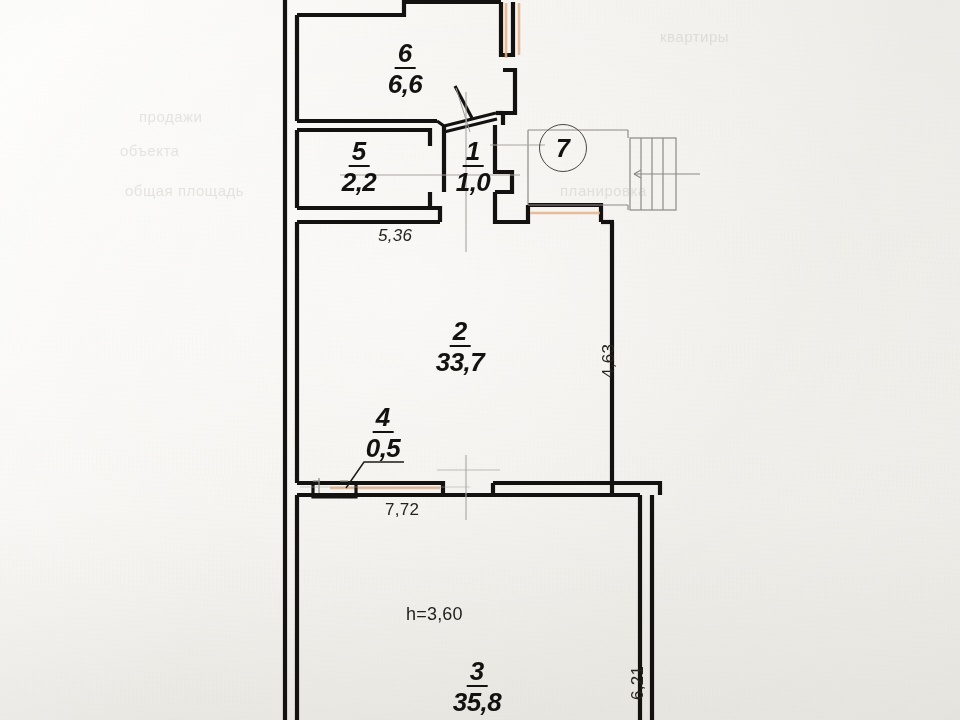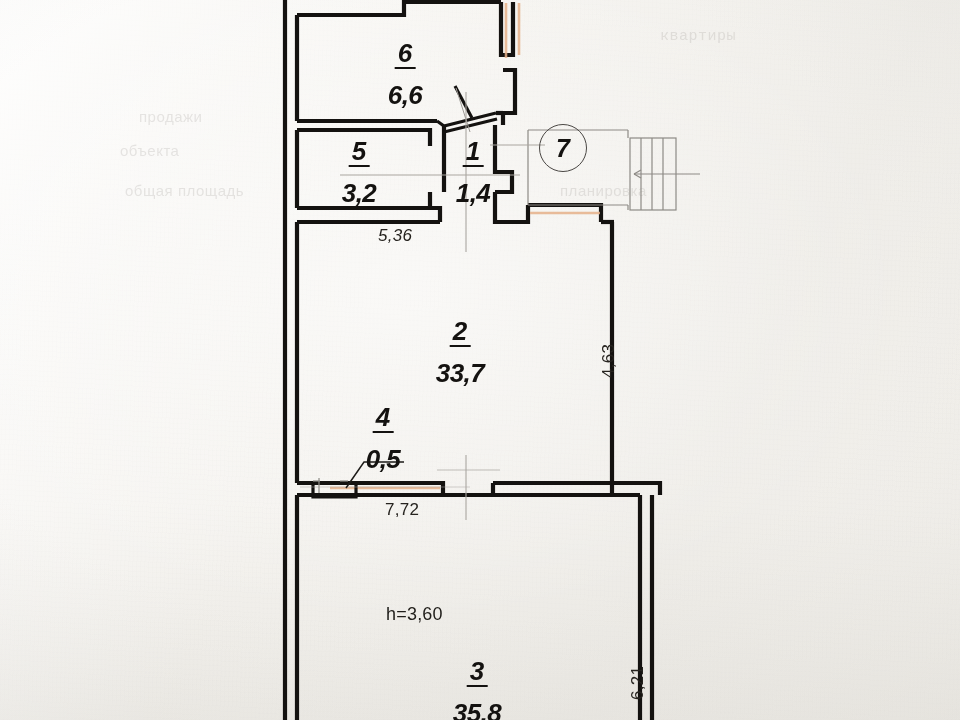--- a/index.html
+++ b/index.html
@@ -50,21 +50,21 @@
   }
   .room-tag .num {
     display: inline-block;
     font-size: 26px;
     border-bottom: 2.6px solid #141210;
     padding: 0 3px 1px 3px;
   }
   .room-tag .area {
     display: block;
     font-size: 26px;
-    margin-top: 13px;
+    margin-top: 2px;
     letter-spacing: -0.5px;
   }
   .dim {
     position: absolute;
     font-size: 17px;
     color: #26231f;
     font-family: "Liberation Sans", sans-serif;
     letter-spacing: 0.3px;
     white-space: nowrap;
   }
@@ -107,21 +107,21 @@
 
 <div id="page">
 
   <div id="paper-bg"></div>
   <div id="paper-vignette"></div>
 
   <div class="ghost-text" style="left:139px; top:108px;">продажи</div>
   <div class="ghost-text" style="left:120px; top:142px;">объекта</div>
   <div class="ghost-text" style="left:560px; top:142px;margin-top:40px;">планировка</div>
   <div class="ghost-text" style="left:125px; top:182px;text-align:center;">общая площадь</div>
-  <div class="ghost-text" style="left:660px; top:28px;font-family:Liberation Mono, monospace;">квартиры</div>
+  <div class="ghost-text" style="left:660px; top:28px;">квартиры</div>
 
   <svg id="plan-svg" width="960" height="720" viewBox="0 0 960 720">
 
     <defs>
       <style>
         .wall      { fill: none; stroke: #141210; stroke-width: 4.2; stroke-linecap: butt; stroke-linejoin: miter; }
         .wall-thin { fill: none; stroke: #141210; stroke-width: 3.2; }
         .thin      { fill: none; stroke: #8d8a85; stroke-width: 1.2; }
         .thinner   { fill: none; stroke: #9d9a95; stroke-width: 1.0; }
         .accent    { fill: none; stroke: #e5b08a; stroke-width: 2.6; opacity: 0.85; }
@@ -239,26 +239,26 @@
 
   </svg>
 
   <div class="room-tag" style="left:405px; top:40px;">
     <span class="num">6</span>
     <span class="area">6,6</span>
   </div>
 
   <div class="room-tag" style="left:359px; top:138px;">
     <span class="num">5</span>
-    <span class="area">3,2</span>
+    <span class="area">2,2</span>
   </div>
 
   <div class="room-tag" style="left:473px; top:138px;">
     <span class="num">1</span>
-    <span class="area">1,4</span>
+    <span class="area">1,0</span>
   </div>
 
   <div class="room-tag" style="left:460px; top:318px;">
     <span class="num">2</span>
     <span class="area">33,7</span>
   </div>
 
   <div class="room-tag" style="left:383px; top:404px;">
     <span class="num">4</span>
     <span class="area">0,5</span>
@@ -274,15 +274,15 @@
   </div>
 
   <div class="dim" style="left:378px; top:226px;font-style:italic;">5,36</div>
 
   <div class="dim vert" style="left:599px; top:378px;">4,63</div>
 
   <div class="dim" style="left:385px; top:500px;">7,72</div>
 
   <div class="dim vert" style="left:628px; top:700px;">6,21</div>
 
-  <div class="height-note" style="left:386px; top:604px;">h=3,60</div>
+  <div class="height-note" style="left:406px; top:604px;">h=3,60</div>
 
 </div>
 
 </body></html>

